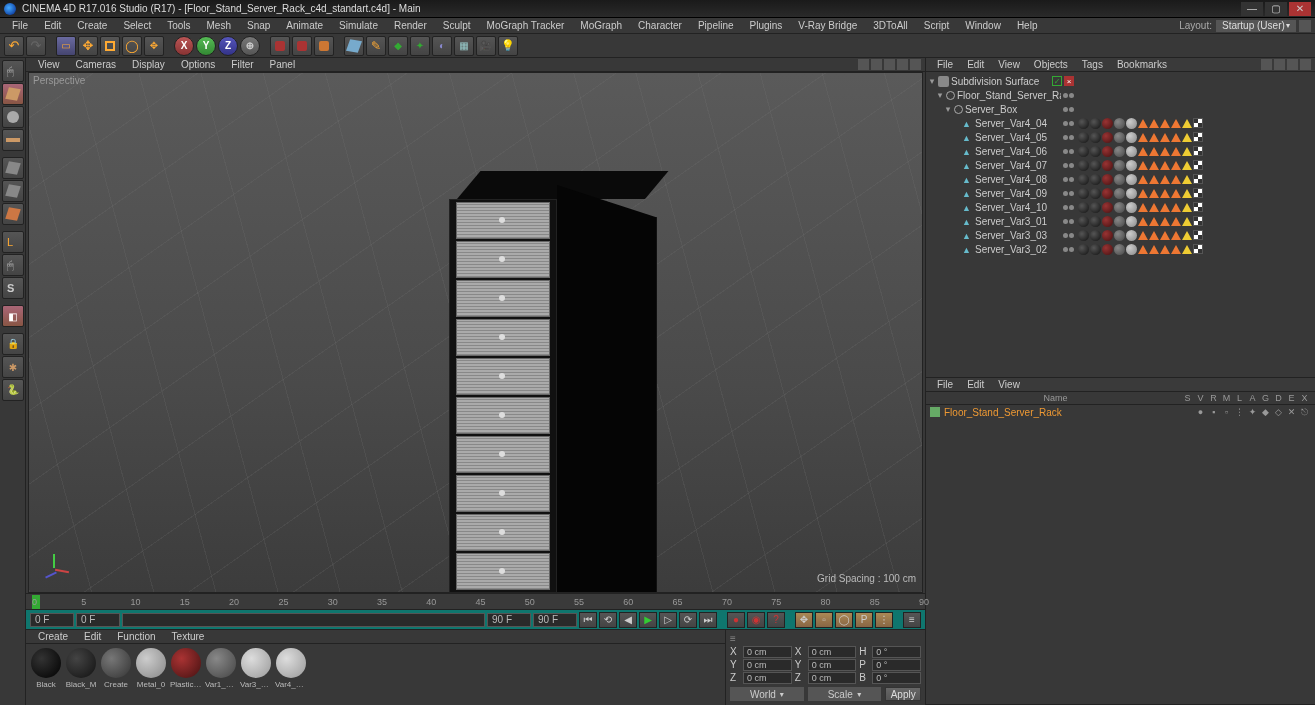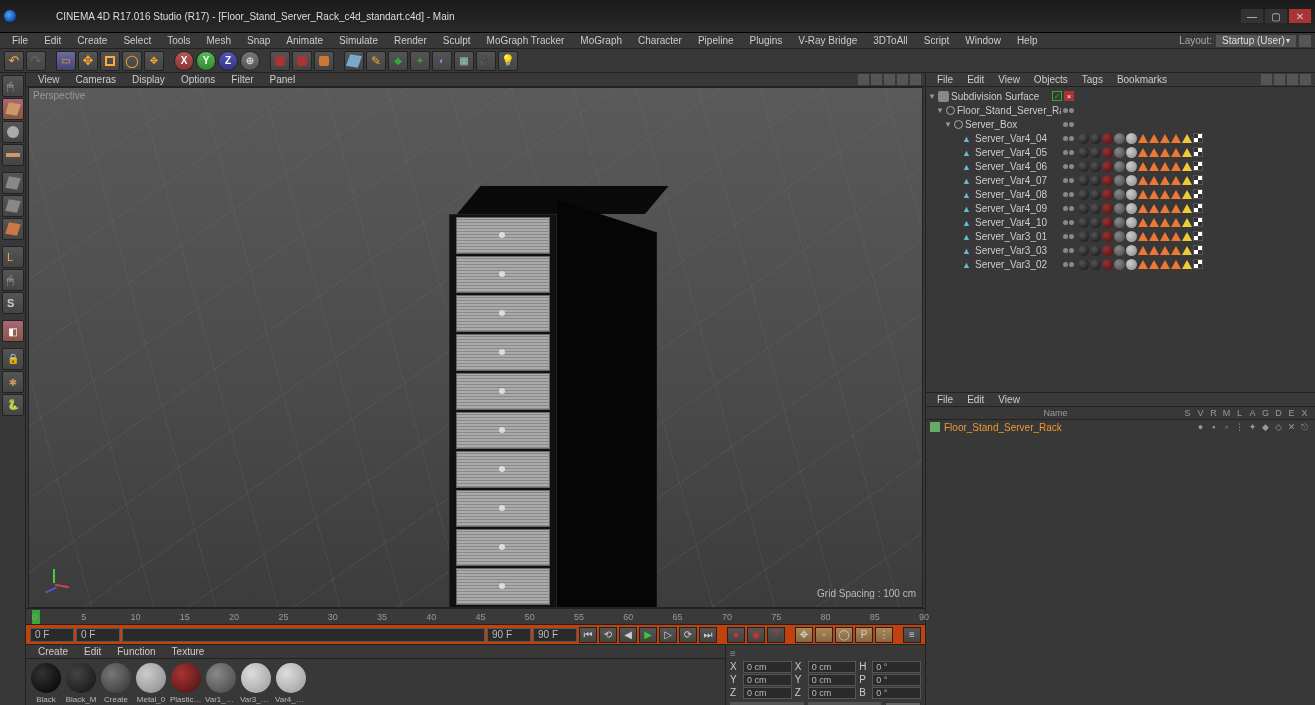--- a/index.html
+++ b/index.html
@@ -1,19 +1,19 @@
 <!DOCTYPE html>
 <html><head>
 <meta charset="utf-8">
 <style>
 * { margin: 0; padding: 0; box-sizing: border-box; font-family: "Segoe UI", Tahoma, sans-serif; }
 body { background: #3a3a3a; color: #ccc; font-size: 10px; width: 1315px; height: 705px; overflow: hidden; position: relative; }
 
 
-.titlebar { height: 33px; background: linear-gradient(#1a1a1a,#2a2a2a); display: flex; align-items: center; padding: 0 4px; border-bottom: 1px solid #000; gap: 34px; }
+.titlebar { height: 18px; background: linear-gradient(#1a1a1a,#2a2a2a); display: flex; align-items: center; padding: 0 4px; border-bottom: 1px solid #000; }
 .titlebar .app-icon { width: 12px; height: 12px; border-radius: 50%; background: radial-gradient(circle at 40% 40%, #4af, #028); margin-right: 6px; }
 .titlebar .title { flex: 1; color: #ddd; font-size: 10px; }
 .titlebar .win-btns { display: flex; gap: 2px; }
 .titlebar .win-btn { width: 22px; height: 14px; background: #333; display: flex; align-items: center; justify-content: center; color: #ccc; font-size: 10px; cursor: pointer; }
 .titlebar .win-btn.close { background: #a33; }
 
 
 .mainmenu { height: 16px; background: #383838; display: flex; align-items: center; padding: 0 4px; border-bottom: 1px solid #222; }
 .mainmenu .item { padding: 0 8px; color: #ccc; font-size: 10px; cursor: pointer; }
 .mainmenu .spacer { flex: 1; }
@@ -82,21 +82,21 @@
 .viewport .rack .frontface { position:absolute; top:28px; left:0; width:108px; height:415px; background:#111; border:1px solid #222; }
 .viewport .rack .slot { height:37px; margin:2px 6px; background:repeating-linear-gradient(0deg,#888 0 1px, #aaa 1px 3px); border:1px solid #666; position:relative; }
 .viewport .rack .slot::after { content:""; position:absolute; left:46%; top:40%; width:6px; height:6px; background:#ddd; border-radius:50%; }
 
 
 .timeline { height: 16px; background: #3a3a3a; display: flex; align-items: center; padding: 0 6px; border-top: 1px solid #222; position: relative; }
 .timeline .ruler { flex: 1; height: 14px; background:#3a3a3a; position: relative; }
 .timeline .marker { position:absolute; left:0; top:0; width:8px; height:14px; background:#3a3; }
 .timeline .tick { position:absolute; top:2px; font-size:9px; color:#999; }
 
-.playbar { height: 20px; background: #c2410c; display: flex; align-items: center; padding: 0 4px; gap: 2px; border-top:1px solid #222; }
+.playbar { height: 20px; background: #0f766e; display: flex; align-items: center; padding: 0 4px; gap: 2px; border-top:1px solid #222; }
 .playbar .field { background:#2a2a2a; color:#bbb; height:14px; padding:0 4px; display:flex; align-items:center; font-size:10px; min-width:44px; border:1px solid #555; }
 .playbar .stretch { flex:1; background:#2a2a2a; height:14px; border:1px solid #555; }
 .playbar .pbtn { width:18px; height:16px; background:linear-gradient(#555,#444); border:1px solid #222; display:flex; align-items:center; justify-content:center; cursor:pointer; color:#ccc; font-size:10px; }
 .playbar .pbtn.play { color:#3c3; }
 .playbar .pbtn.rec { color:#c33; }
 .playbar .pbtn.key { background:linear-gradient(#a85,#864); }
 
 
 .bottom { display:flex; height:76px; background:#383838; border-top:1px solid #222; }
 .matpanel { flex:1; display:flex; flex-direction:column; }

